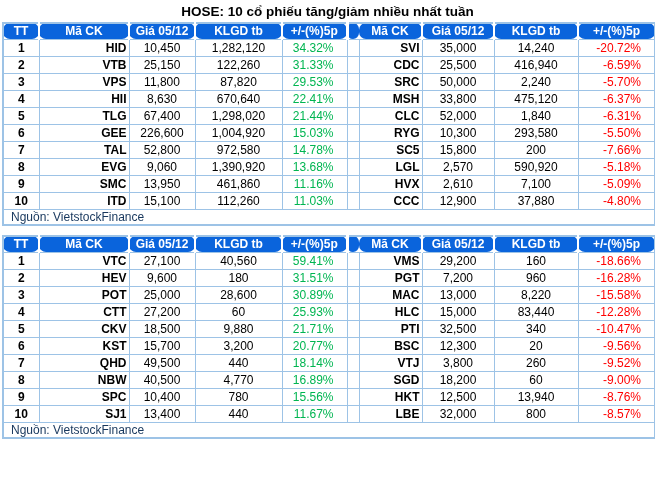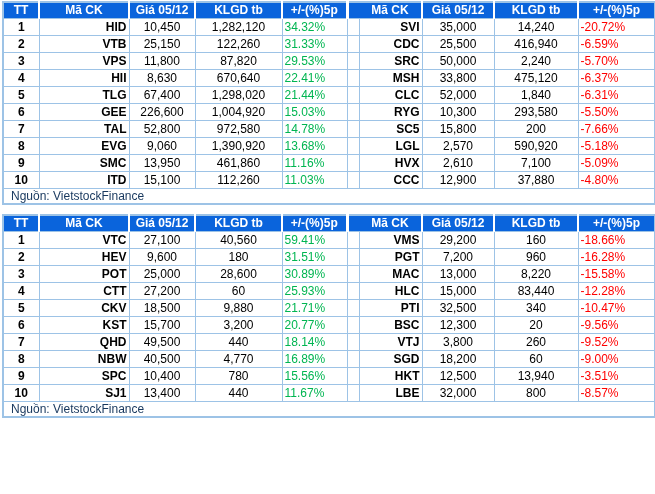--- a/index.html
+++ b/index.html
@@ -38,52 +38,54 @@
     background:var(--header-bg);
     color:#fff;
     font-size:12px;
     font-weight:bold;
     height:16px;
     padding:0;
     text-align:center;
     border-left:2px solid #fff;
     overflow:hidden;
     white-space:nowrap;
+    border-radius:7px;
   }
   th.first, th.nosep{border-left:none;}
   th.gap-h{border-left:3px solid #fff;}
   td{
     height:17px;
     font-size:12px;
     padding:0 2px;
     border:1px solid var(--grid);
     overflow:hidden;
     white-space:nowrap;
   }
   td.tt{font-weight:bold;text-align:center;}
   td.ticker{font-weight:bold;text-align:right;}
   td.num{text-align:center;}
-  td.pct{padding-right:13px;}
+  td.pct{text-align:right;padding-right:13px;}
   td.up{color:var(--up);}
   td.down{color:var(--down);margin-left:8px;}
   td.gap{padding:0;}
   tfoot td{
     height:16px;
     text-align:left;
     padding-left:7px;
     color:var(--src);
     font-size:12px;
     border:none;
     border-top:1px solid var(--grid);
   }
 </style>
 </head>
 <body>
 
 <section class="panel">
+  <div class="tbl-title">HOSE: 10 cổ phiếu tăng/giảm nhiều nhất tuần</div>
   <table>
     <colgroup>
       <col style="width:36px">
         <col style="width:90px">
         <col style="width:66px">
         <col style="width:87px">
         <col style="width:65px">
       <col style="width:12px">
       <col style="width:63px">
         <col style="width:72px">
@@ -362,21 +364,21 @@
         <tr>
           <td class="tt">9</td>
           <td class="ticker">SPC</td>
           <td class="num">10,400</td>
           <td class="num">780</td>
           <td class="pct up">15.56%</td>
           <td class="gap"></td>
           <td class="ticker">HKT</td>
           <td class="num">12,500</td>
           <td class="num">13,940</td>
-          <td class="pct down">-3.51%</td>
+          <td class="pct down">-8.76%</td>
         </tr>
         <tr>
           <td class="tt">10</td>
           <td class="ticker">SJ1</td>
           <td class="num">13,400</td>
           <td class="num">440</td>
           <td class="pct up">11.67%</td>
           <td class="gap"></td>
           <td class="ticker">LBE</td>
           <td class="num">32,000</td>

